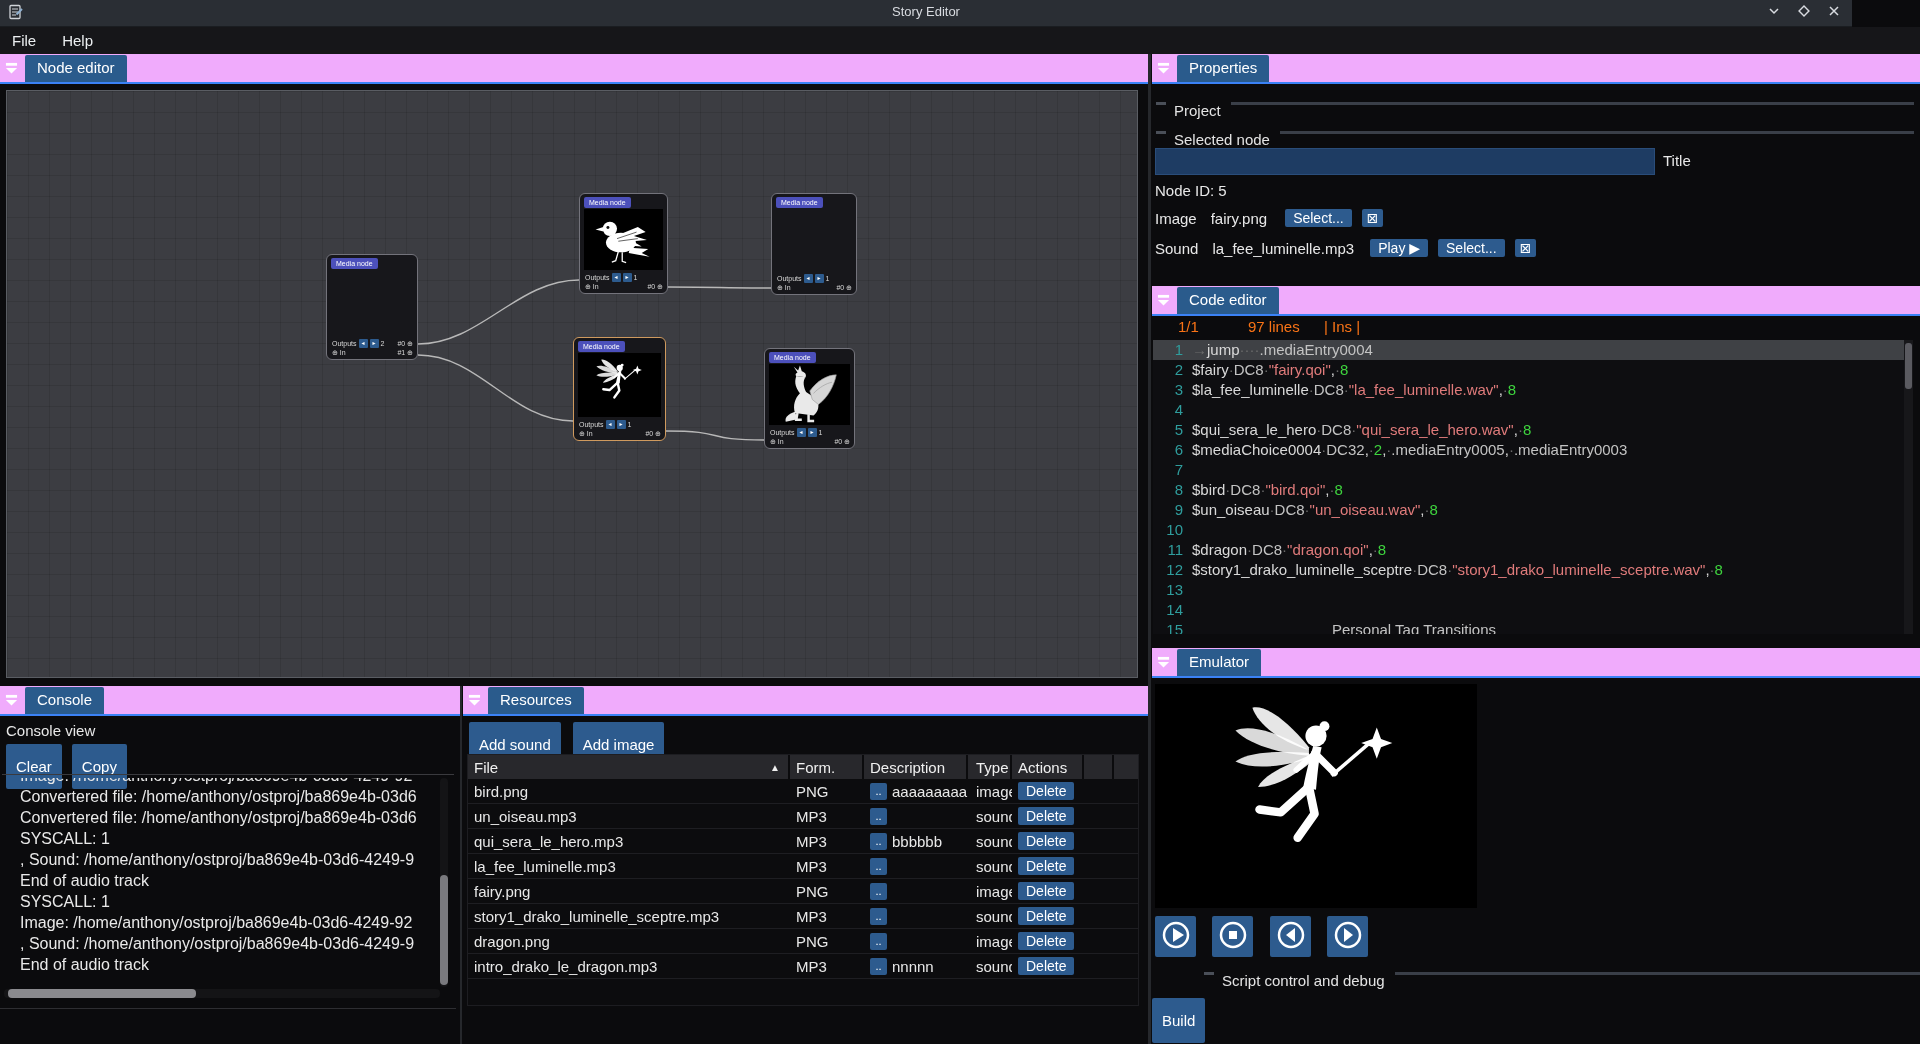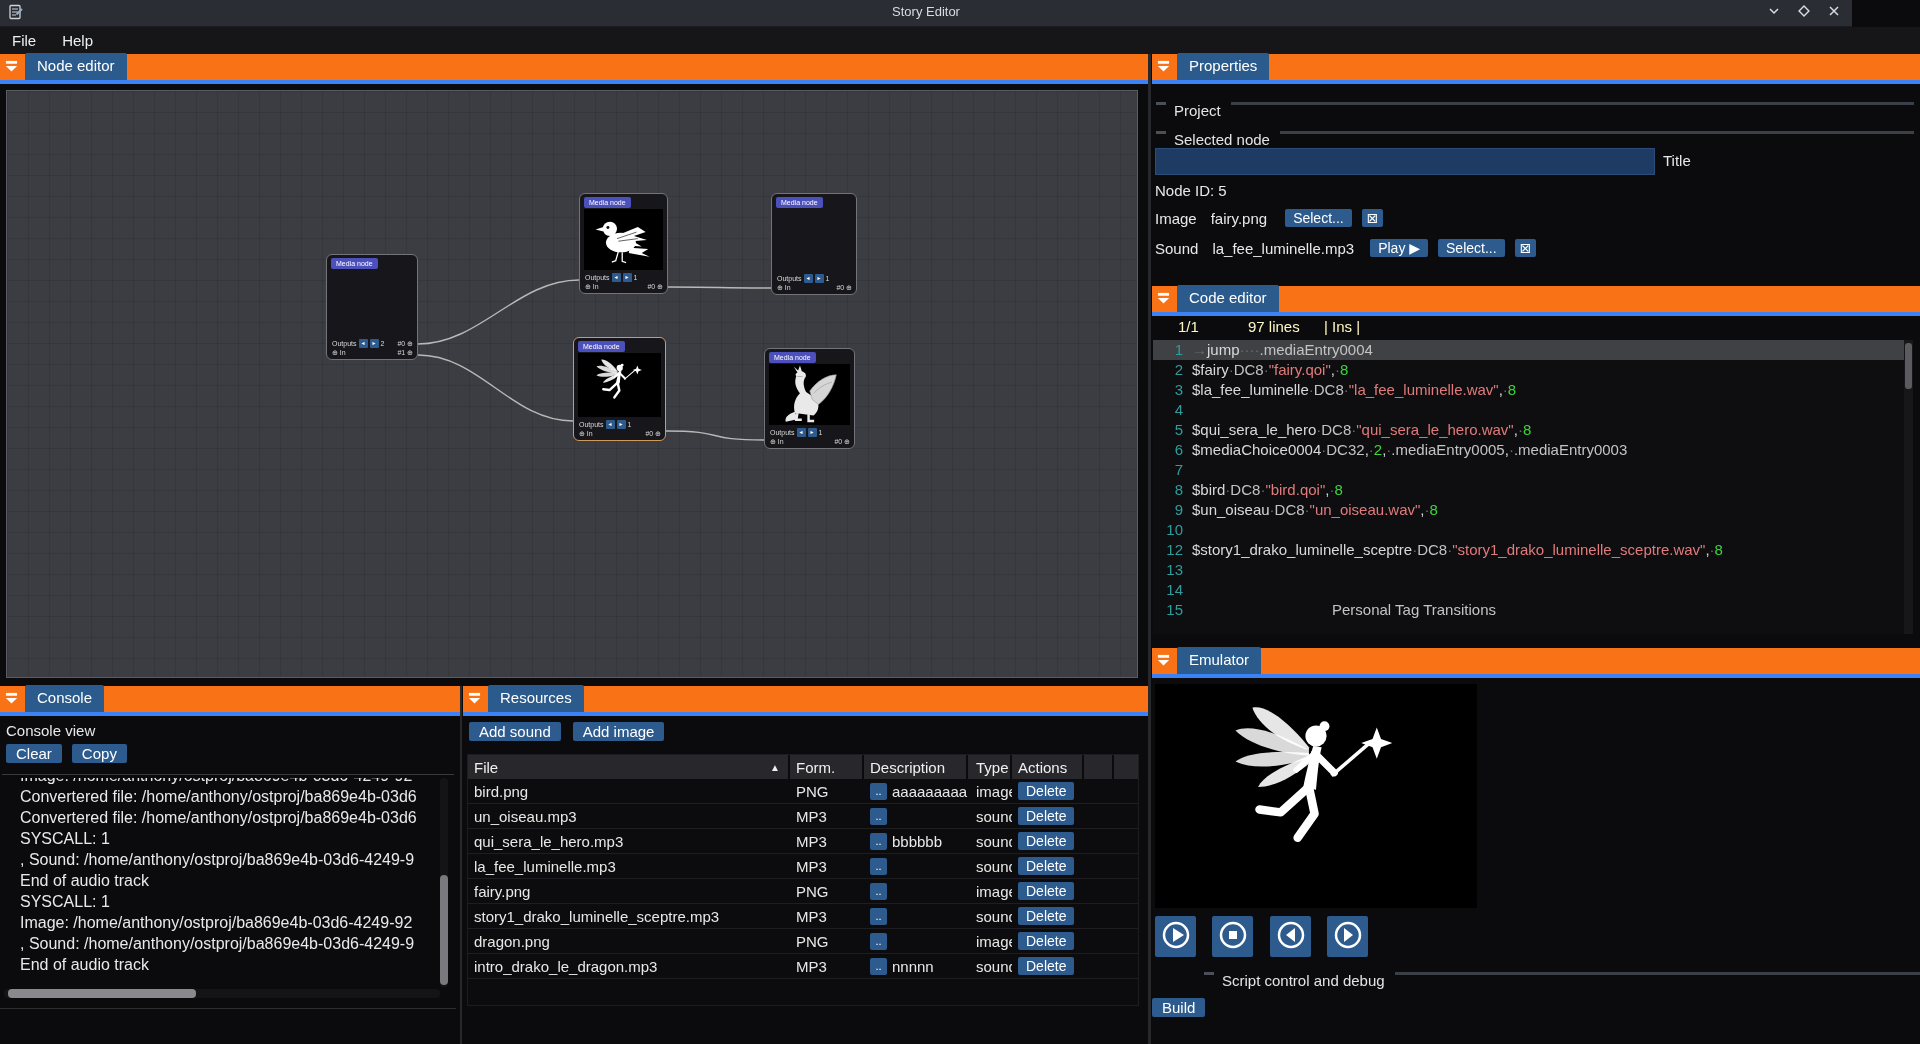--- a/index.html
+++ b/index.html
@@ -11,33 +11,33 @@
   .titlebar .app-title{position:absolute;left:50%;top:4px;transform:translateX(-50%);
             font-size:13px;color:#d8dbe0;}
   .titlebar .app-icon{position:absolute;left:8px;top:4px;}
   .win-controls{position:absolute;right:8px;top:3px;display:flex;gap:10px;}
   .win-btn{width:20px;height:20px;display:flex;align-items:center;justify-content:center;cursor:default;}
   .menubar{position:absolute;left:0;top:27px;width:1920px;height:27px;background:#161619;
            display:flex;align-items:center;gap:26px;padding-left:12px;box-sizing:border-box;}
   .menu-item{font-size:15px;color:#eceff1;}
   
   .tabbar{position:absolute;height:30px;display:flex;align-items:flex-end;gap:7px;padding-left:5px;
-          border-bottom:4px solid #3b82f6;box-sizing:border-box;background:#f97316;}
+          border-bottom:2px solid #3b82f6;box-sizing:border-box;background:#f0abfc;}
   .tab{background:#2a5b8c;padding:4px 12px 6px;font-size:15px;border-radius:2px 2px 0 0;color:#fff;}
   .collapse{margin-bottom:7px;line-height:0;}
   #tb-node{left:0;top:54px;width:1148px;}
   #tb-props{left:1152px;top:54px;width:768px;}
   #tb-code{left:1152px;top:286px;width:768px;}
   #tb-emu{left:1152px;top:648px;width:768px;}
   #tb-console{left:0;top:686px;width:460px;}
   #tb-res{left:463px;top:686px;width:685px;}
   .vdiv{position:absolute;background:#26282c;}
   
   .btn{background:#2d5b8e;color:#fff;border:none;font-family:inherit;font-size:15px;
-       padding:1px 10px;border-radius:2px;cursor:default;white-space:nowrap;}
+       padding:14px 10px;border-radius:2px;cursor:default;white-space:nowrap;}
   .btn.small{font-size:14px;padding:1px 8px;}
   .btn.square{padding:1px 5px;font-size:14px;}
   .text-input{background:#1e3c63;border:1px solid #2a4d7a;height:27px;box-sizing:border-box;
        color:#fff;font-size:15px;padding:0 6px;font-family:inherit;}
   
   #node-canvas{position:absolute;left:6px;top:90px;width:1132px;height:588px;background:#3c3d42;
       border:1px solid #5a5d63;box-sizing:border-box;
       background-image:linear-gradient(rgba(0,0,0,.10) 1px,transparent 1px),
                        linear-gradient(90deg,rgba(0,0,0,.10) 1px,transparent 1px);
       background-size:21px 21px;}
@@ -55,21 +55,21 @@
         text-align:center;border-radius:1px;padding:0;border:none;}
   .in-lbl{display:block;height:9px;line-height:9px;}
   .outs{position:absolute;right:-1px;bottom:0;text-align:right;line-height:9px;}
   
   .sep-row{position:absolute;left:1152px;width:766px;display:flex;height:18px;}
   .sep-row .dash{width:10px;height:3px;background:#4a4f58;margin:0 8px 0 4px;flex:none;}
   .sep-row .sep-label{font-size:15px;color:#e4e4e4;white-space:nowrap;margin-right:10px;}
   .sep-row .sep-line{flex:1;height:3px;background:#3a3f48;margin-right:4px;}
   .prop-row{position:absolute;display:flex;align-items:center;height:24px;font-size:15px;}
   
-  #code-status{position:absolute;left:1152px;top:318px;width:768px;height:20px;font-size:15px;color:#fef9c3;}
+  #code-status{position:absolute;left:1152px;top:318px;width:768px;height:20px;font-size:15px;color:#f97316;}
   #code-status .cur{position:absolute;left:26px;}
   #code-status .cnt{position:absolute;left:96px;}
   #code-status .mode{position:absolute;left:172px;}
   #code-view{position:absolute;left:1153px;top:340px;width:758px;height:294px;overflow:hidden;background:#0e0e11;}
   .code-line{height:20px;line-height:20px;display:flex;font-size:15px;white-space:pre;}
   .code-line.current{background:#3f4145;}
   .ln{width:30px;text-align:right;padding-right:9px;color:#2f9d9d;flex:none;}
   .seg-t{color:#d9d9d9;} .seg-g{color:#c3c3c3;} .seg-s{color:#e07b7b;}
   .seg-n{color:#3ed43e;} .seg-d{color:#6b6b6b;}
   #code-scroll{position:absolute;left:1904px;top:340px;width:9px;height:294px;background:#17171a;}
@@ -515,20 +515,21 @@
       <div class="code-line current"><span class="ln">1</span><span class="ct"><span class="seg-d">→</span><span class="seg-t">jump</span><span class="seg-d">····</span><span class="seg-g">.mediaEntry0004</span></span></div>
       <div class="code-line"><span class="ln">2</span><span class="ct"><span class="seg-t">$fairy</span><span class="seg-d">·</span><span class="seg-g">DC8</span><span class="seg-d">·</span><span class="seg-s">"fairy.qoi"</span><span class="seg-t">,</span><span class="seg-d">·</span><span class="seg-n">8</span></span></div>
       <div class="code-line"><span class="ln">3</span><span class="ct"><span class="seg-t">$la_fee_luminelle</span><span class="seg-d">·</span><span class="seg-g">DC8</span><span class="seg-d">·</span><span class="seg-s">"la_fee_luminelle.wav"</span><span class="seg-t">,</span><span class="seg-d">·</span><span class="seg-n">8</span></span></div>
       <div class="code-line"><span class="ln">4</span><span class="ct"></span></div>
       <div class="code-line"><span class="ln">5</span><span class="ct"><span class="seg-t">$qui_sera_le_hero</span><span class="seg-d">·</span><span class="seg-g">DC8</span><span class="seg-d">·</span><span class="seg-s">"qui_sera_le_hero.wav"</span><span class="seg-t">,</span><span class="seg-d">·</span><span class="seg-n">8</span></span></div>
       <div class="code-line"><span class="ln">6</span><span class="ct"><span class="seg-t">$mediaChoice0004</span><span class="seg-d">·</span><span class="seg-g">DC32</span><span class="seg-t">,</span><span class="seg-d">·</span><span class="seg-n">2</span><span class="seg-t">,</span><span class="seg-d">·</span><span class="seg-g">.mediaEntry0005</span><span class="seg-t">,</span><span class="seg-d">·</span><span class="seg-g">.mediaEntry0003</span></span></div>
       <div class="code-line"><span class="ln">7</span><span class="ct"></span></div>
       <div class="code-line"><span class="ln">8</span><span class="ct"><span class="seg-t">$bird</span><span class="seg-d">·</span><span class="seg-g">DC8</span><span class="seg-d">·</span><span class="seg-s">"bird.qoi"</span><span class="seg-t">,</span><span class="seg-d">·</span><span class="seg-n">8</span></span></div>
       <div class="code-line"><span class="ln">9</span><span class="ct"><span class="seg-t">$un_oiseau</span><span class="seg-d">·</span><span class="seg-g">DC8</span><span class="seg-d">·</span><span class="seg-s">"un_oiseau.wav"</span><span class="seg-t">,</span><span class="seg-d">·</span><span class="seg-n">8</span></span></div>
       <div class="code-line"><span class="ln">10</span><span class="ct"></span></div>
+      <div class="code-line"><span class="ln">11</span><span class="ct"><span class="seg-t">$dragon</span><span class="seg-d">·</span><span class="seg-g">DC8</span><span class="seg-d">·</span><span class="seg-s">"dragon.qoi"</span><span class="seg-t">,</span><span class="seg-d">·</span><span class="seg-n">8</span></span></div>
       <div class="code-line"><span class="ln">12</span><span class="ct"><span class="seg-t">$story1_drako_luminelle_sceptre</span><span class="seg-d">·</span><span class="seg-g">DC8</span><span class="seg-d">·</span><span class="seg-s">"story1_drako_luminelle_sceptre.wav"</span><span class="seg-t">,</span><span class="seg-d">·</span><span class="seg-n">8</span></span></div>
       <div class="code-line"><span class="ln">13</span><span class="ct"></span></div>
       <div class="code-line"><span class="ln">14</span><span class="ct"></span></div>
       <div class="code-line"><span class="ln">15</span><span class="ct" style="padding-left: 140px;"><span class="seg-g">Personal Tag Transitions</span></span></div>
     </div>
   <div id="code-scroll">
       <div class="thumb"></div>
     </div>
 
   <div class="tabbar" id="tb-emu">

